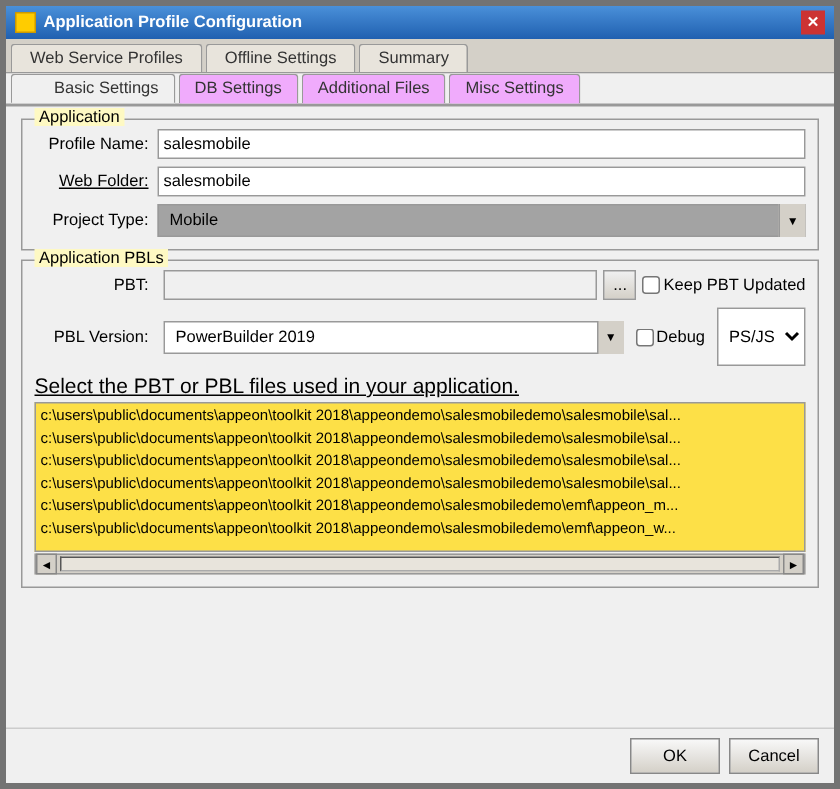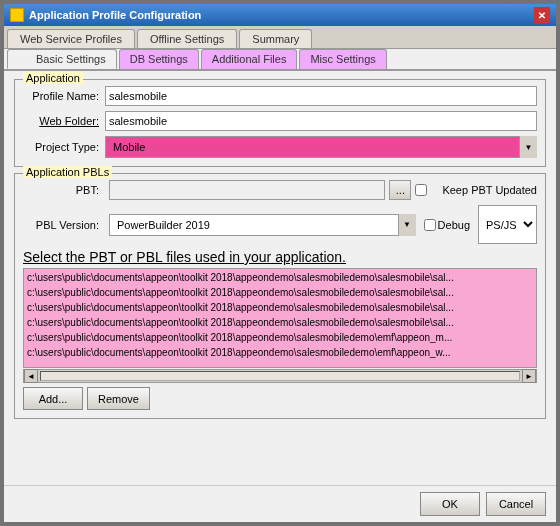--- a/index.html
+++ b/index.html
@@ -203,40 +203,40 @@
       border: 1px solid #999;
       background: linear-gradient(to bottom, #f0f0f0, #d4d0c8);
       cursor: pointer;
       font-size: 11px;
       padding: 0 4px;
     }
 
     .checkbox-row {
       display: flex;
       align-items: flex-end;
-      gap: 15px;
+      gap: 2px;
       font-size: 11px;
     }
 
     .debug-check {
       display: flex;
       align-items: center;
       gap: 2px;
       font-size: 11px;
     }
 
     .select-hint {
       font-size: 14px;
       margin-bottom: 3px;
       text-decoration: underline;
     }
 
     .file-list-container {
       border: 1px solid #999;
-      background: #f9a8d4;
+      background: #fde047;
       height: 100px;
       overflow-y: auto;
       overflow-x: auto;
       padding: 1px;
     }
 
     .file-list-item {
       font-size: 10px;
       white-space: nowrap;
       line-height: 15px;
@@ -339,21 +339,21 @@
       </div>
 
       <div class="form-row">
         <span class="form-label underline">Web Folder:</span>
         <input class="input-text" type="text" value="salesmobile" style="">
       </div>
 
       <div class="form-row" style="margin-bottom:0">
         <span class="form-label">Project Type:</span>
         <div class="select-wrapper">
-          <select style="flex:1;height:22px;border:1px solid #999;background:#ec4899;font-size:11px;padding:1px 3px;">
+          <select style="flex:1;height:22px;border:1px solid #999;background:#a3a3a3;font-size:11px;padding:1px 3px;">
             <option>Mobile</option>
             <option>Web</option>
             <option>Desktop</option>
           </select>
           <span class="select-arrow">▼</span>
         </div>
       </div>
     </div>
 
     <div class="group-box">
@@ -400,24 +400,20 @@
         <div class="file-list-item">c:\users\public\documents\appeon\toolkit 2018\appeondemo\salesmobiledemo\emf\appeon_m...</div>
         <div class="file-list-item">c:\users\public\documents\appeon\toolkit 2018\appeondemo\salesmobiledemo\emf\appeon_w...</div>
       </div>
 
       <div style="display:flex;align-items:center;height:14px;margin-top:1px;border:1px solid #999;background:#d4d0c8;">
         <button style="width:14px;height:14px;border:1px solid #888;background:#d4d0c8;font-size:8px;cursor:pointer;padding:0;display:flex;align-items:center;justify-content:center;">◄</button>
         <div style="flex:1;height:10px;background:#e8e4dc;border:1px inset #aaa;margin:0 2px;"></div>
         <button style="width:14px;height:14px;border:1px solid #888;background:#d4d0c8;font-size:8px;cursor:pointer;padding:0;display:flex;align-items:center;justify-content:center;">►</button>
       </div>
 
-      <div class="bottom-buttons-row">
-        <button class="btn-add-remove">Add...</button>
-        <button class="btn-add-remove">Remove</button>
-      </div>
     </div>
 
   </div>
 
   <div class="footer">
     <button class="btn-ok">OK</button>
     <button class="btn-cancel">Cancel</button>
   </div>
 </div>
 

